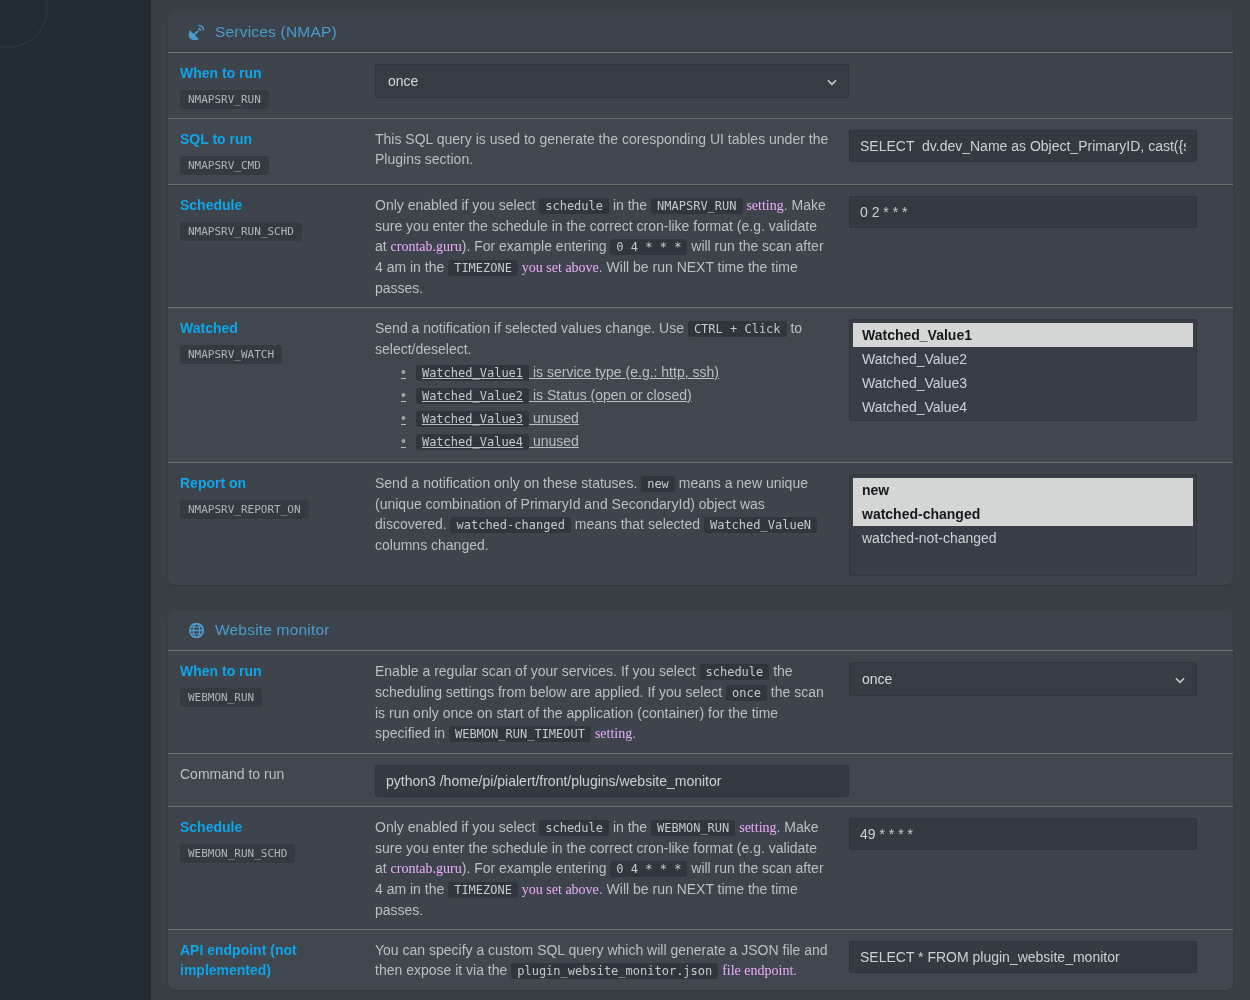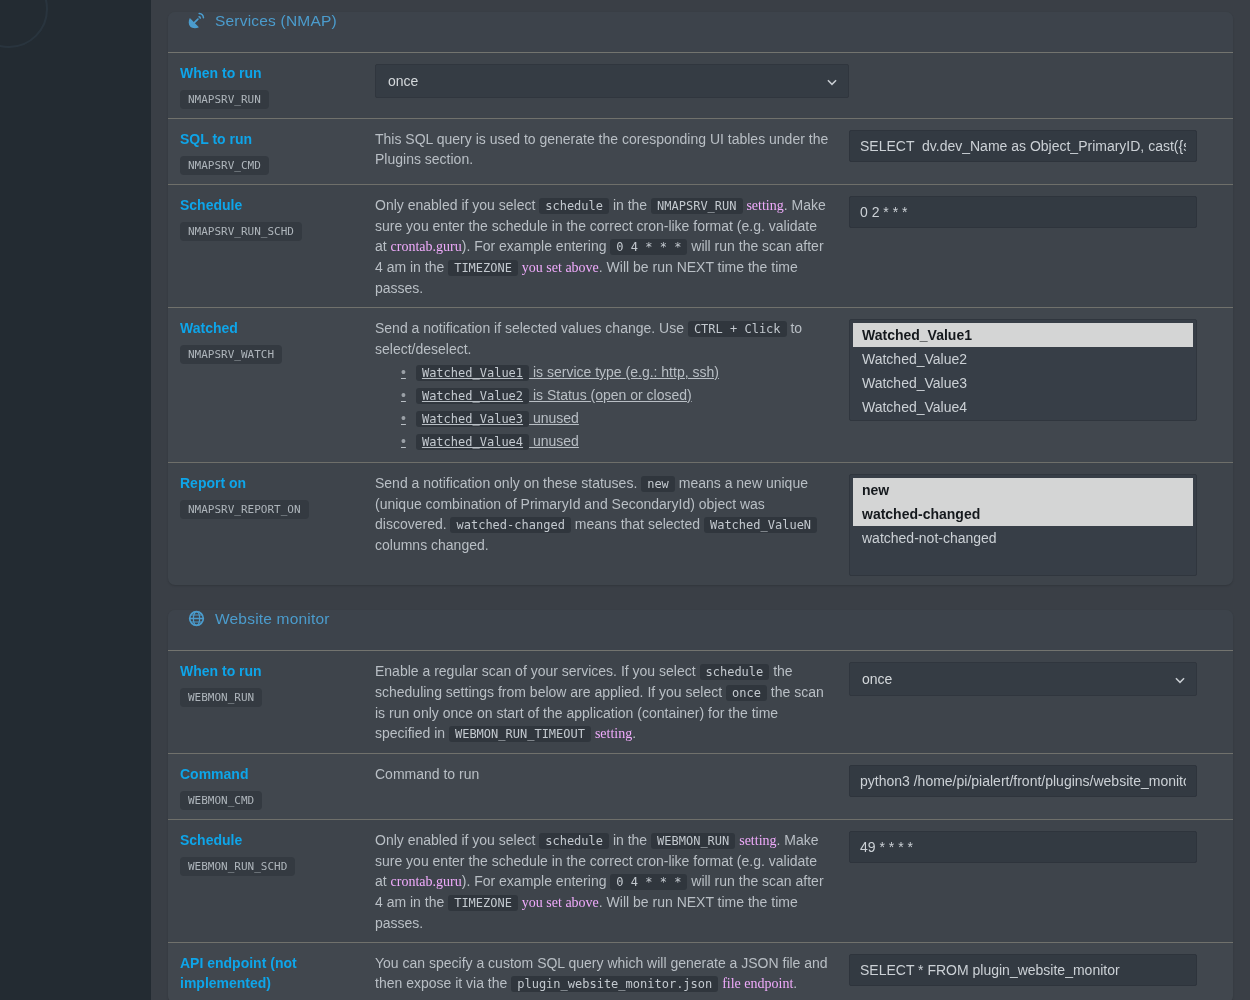--- a/index.html
+++ b/index.html
@@ -20,21 +20,21 @@
   }
   
   .main{
     margin-left:151px;padding:12px 17px 0 17px;
   }
   .panel{
     width:1065px;background:#3e444b;border-radius:7px;overflow:hidden;
     margin-bottom:25px;box-shadow:0 1px 2px rgba(0,0,0,0.15);
   }
   .panel-header{
-    display:flex;align-items:flex-start;gap:10px;
+    display:flex;align-items:center;gap:10px;
     height:40px;padding:0 20px;
     background:#3d434b;
     border-bottom:1px solid rgba(205,198,170,0.38);
   }
   .panel-title{
     color:#4b9ccd;font-size:15.5px;font-weight:500;letter-spacing:.2px;
   }
   .hicon{flex:0 0 auto;display:block;}
   
   .row{
@@ -214,24 +214,20 @@
         <div class="select">
           <span class="select-value">once</span>
           <svg class="chev" width="14" height="14" viewBox="0 0 24 24">
               <polyline points="5 9 12 16 19 9" fill="none" stroke="#c6cbd0" stroke-width="2.6"></polyline>
             </svg>
         </div>
       </div>
     </div>
 
     <div class="row alt">
-      <div class="cell-label">
-        <div class="setting-name">Command</div>
-        <span class="badge">WEBMON_CMD</span>
-      </div>
       <div class="cell-desc"><span>Command to run</span></div>
       <div class="cell-control">
         <input type="text" class="tinput" value="python3 /home/pi/pialert/front/plugins/website_monitor" style="">
       </div>
     </div>
 
     <div class="row">
       <div class="cell-label">
         <div class="setting-name">Schedule</div>
         <span class="badge">WEBMON_RUN_SCHD</span>

